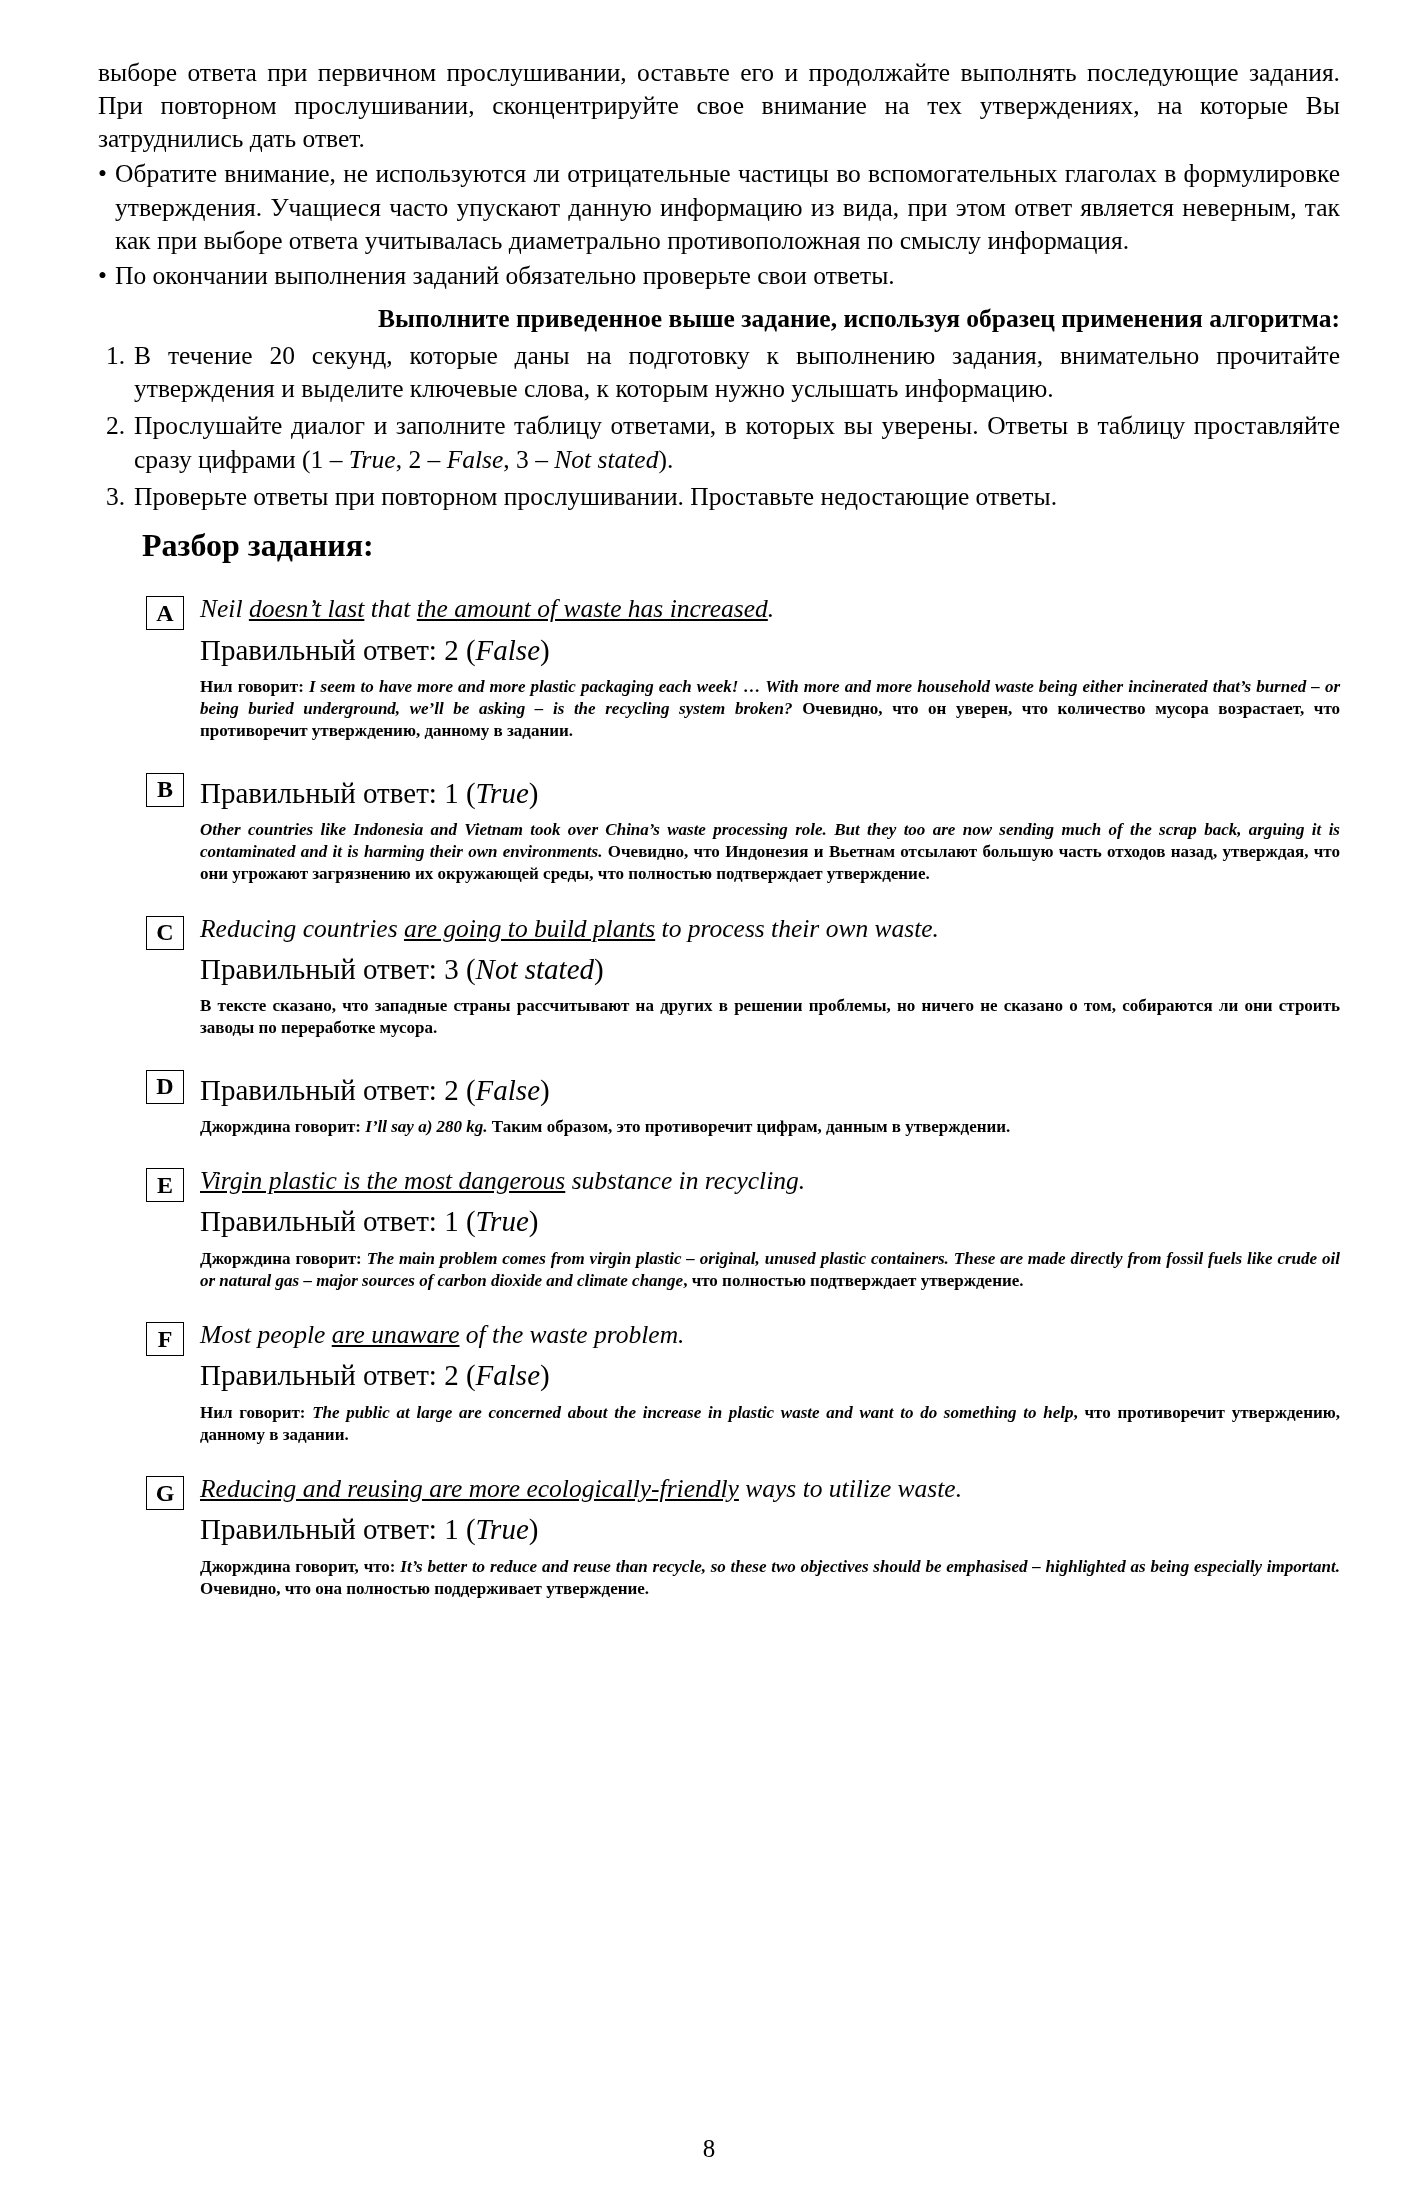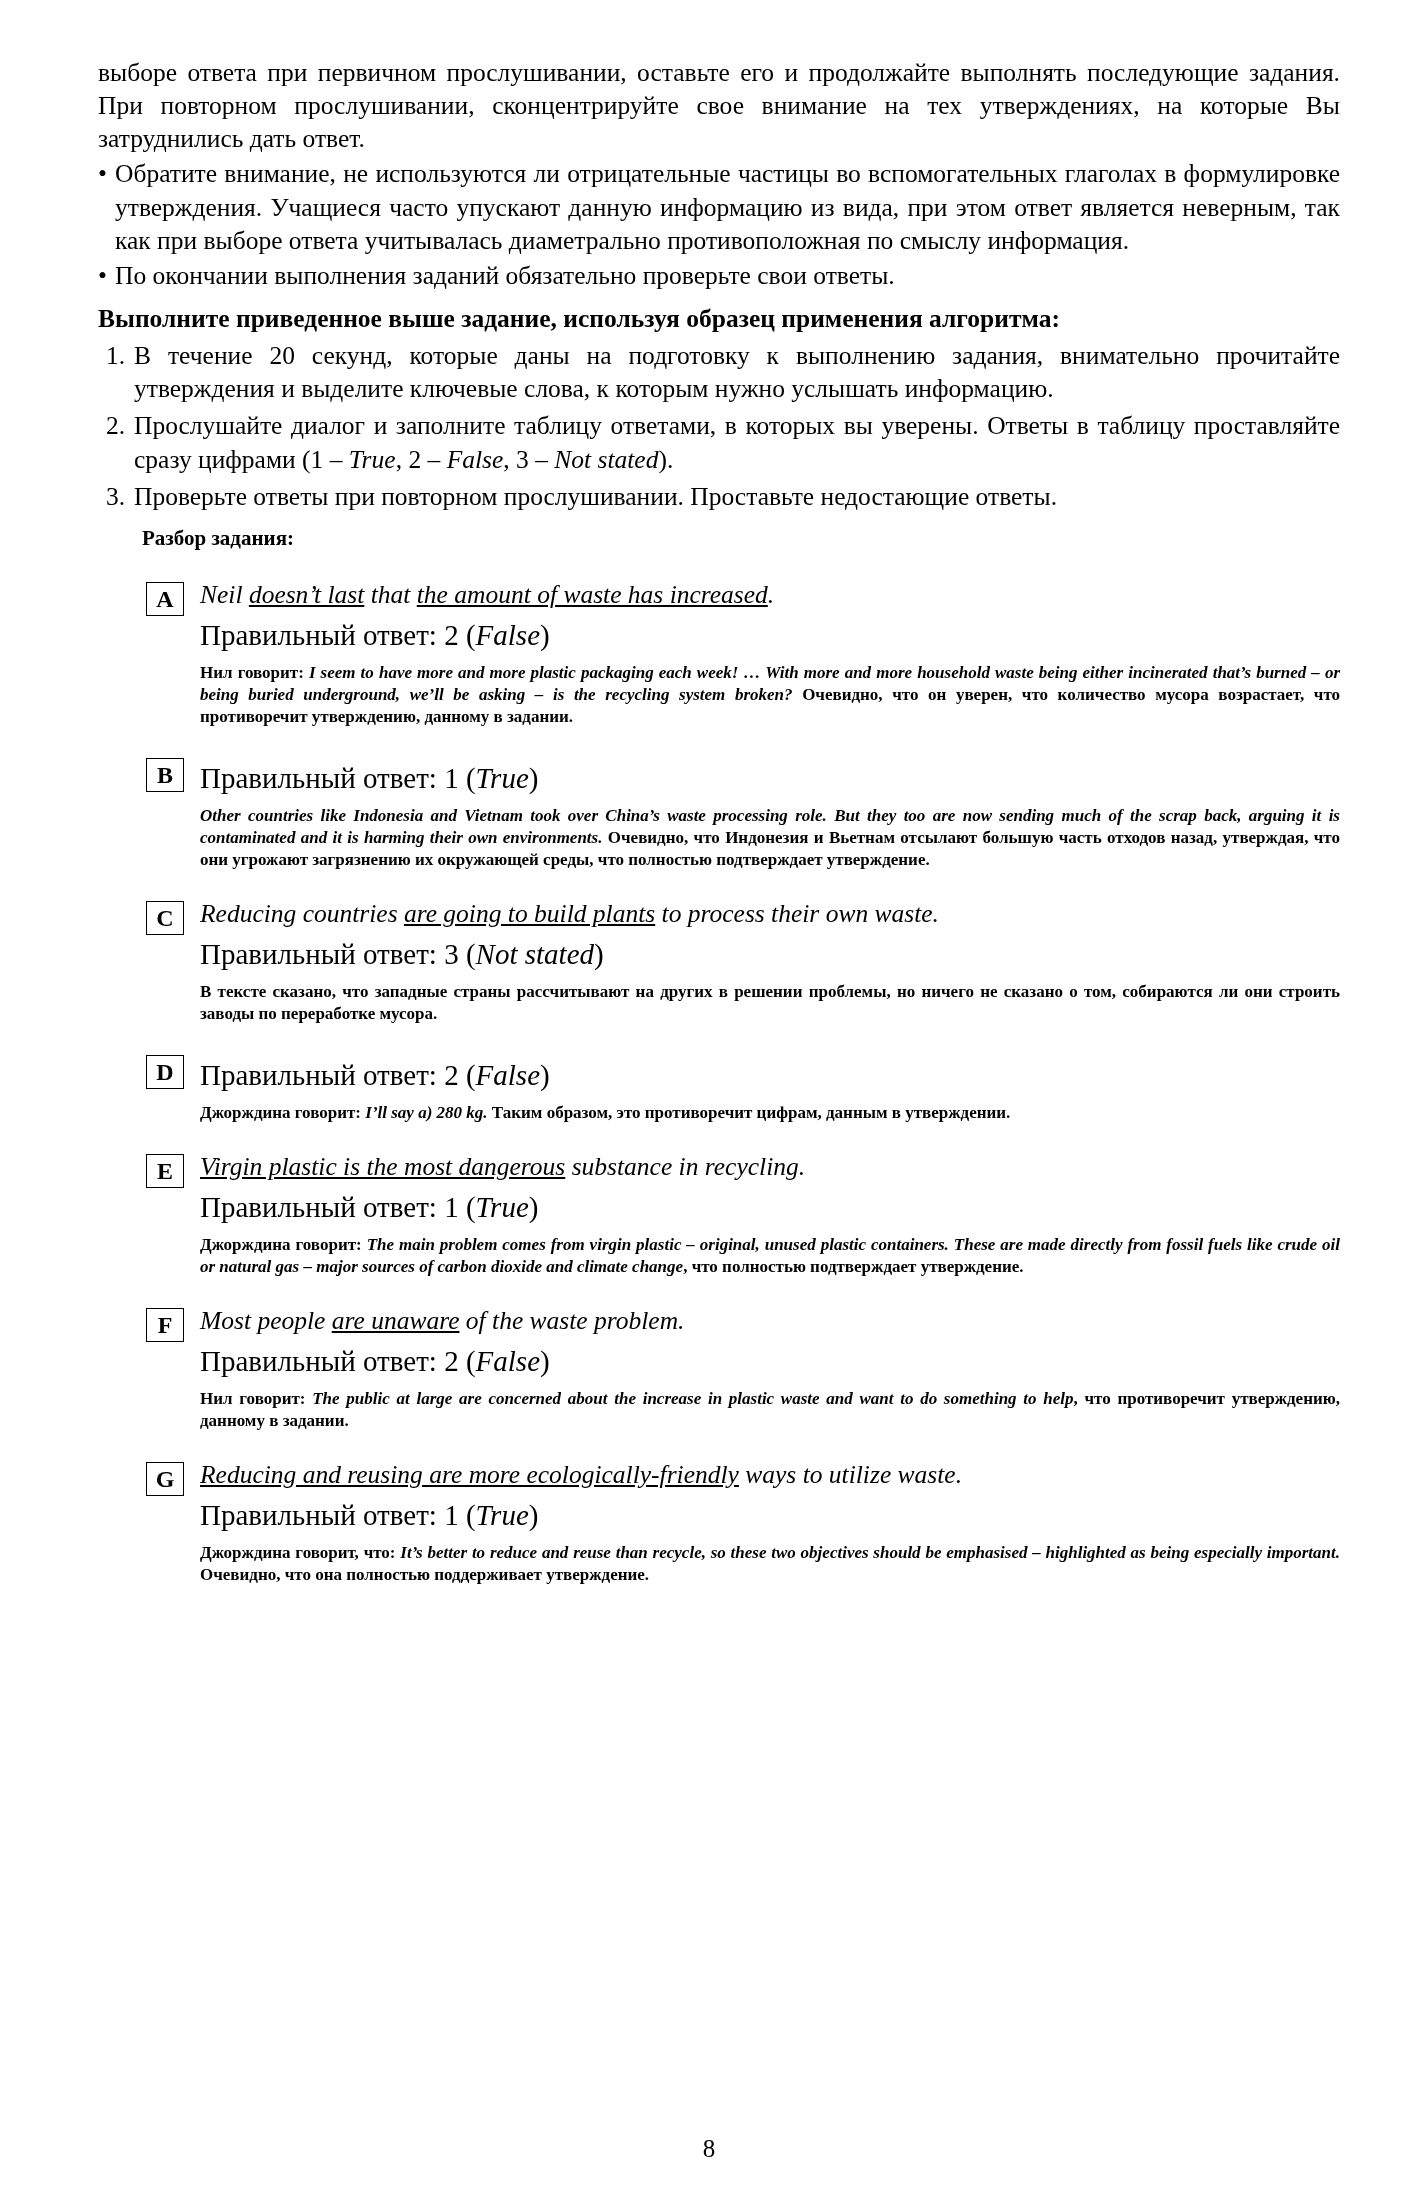--- a/index.html
+++ b/index.html
@@ -39,21 +39,21 @@
   .bullet-mark {
     flex: 0 0 auto;
     width: 17px;
     font-size: 25.5px;
     line-height: 1.30;
   }
   .bullet-body {
     flex: 1 1 auto;
   }
   .center-bold {
-    text-align: left;
+    text-align: right;
     font-weight: bold;
     font-size: 25.5px;
     line-height: 1.30;
     margin-top: 10px;
   }
   .num-row {
     display: flex;
     align-items: flex-start;
     margin-top: 4px;
   }
@@ -65,21 +65,21 @@
     box-sizing: border-box;
     font-size: 25.5px;
     line-height: 1.30;
   }
   .num-body {
     flex: 1 1 auto;
   }
   .razbor {
     margin-top: 12px;
     font-weight: bold;
-    font-size: 21px;
+    font-size: 32px;
     line-height: 1.30;
     padding-left: 44px;
   }
   .item {
     margin-top: 26px;
     display: flex;
     align-items: flex-start;
   }
   .letter-box {
     flex: 0 0 auto;

